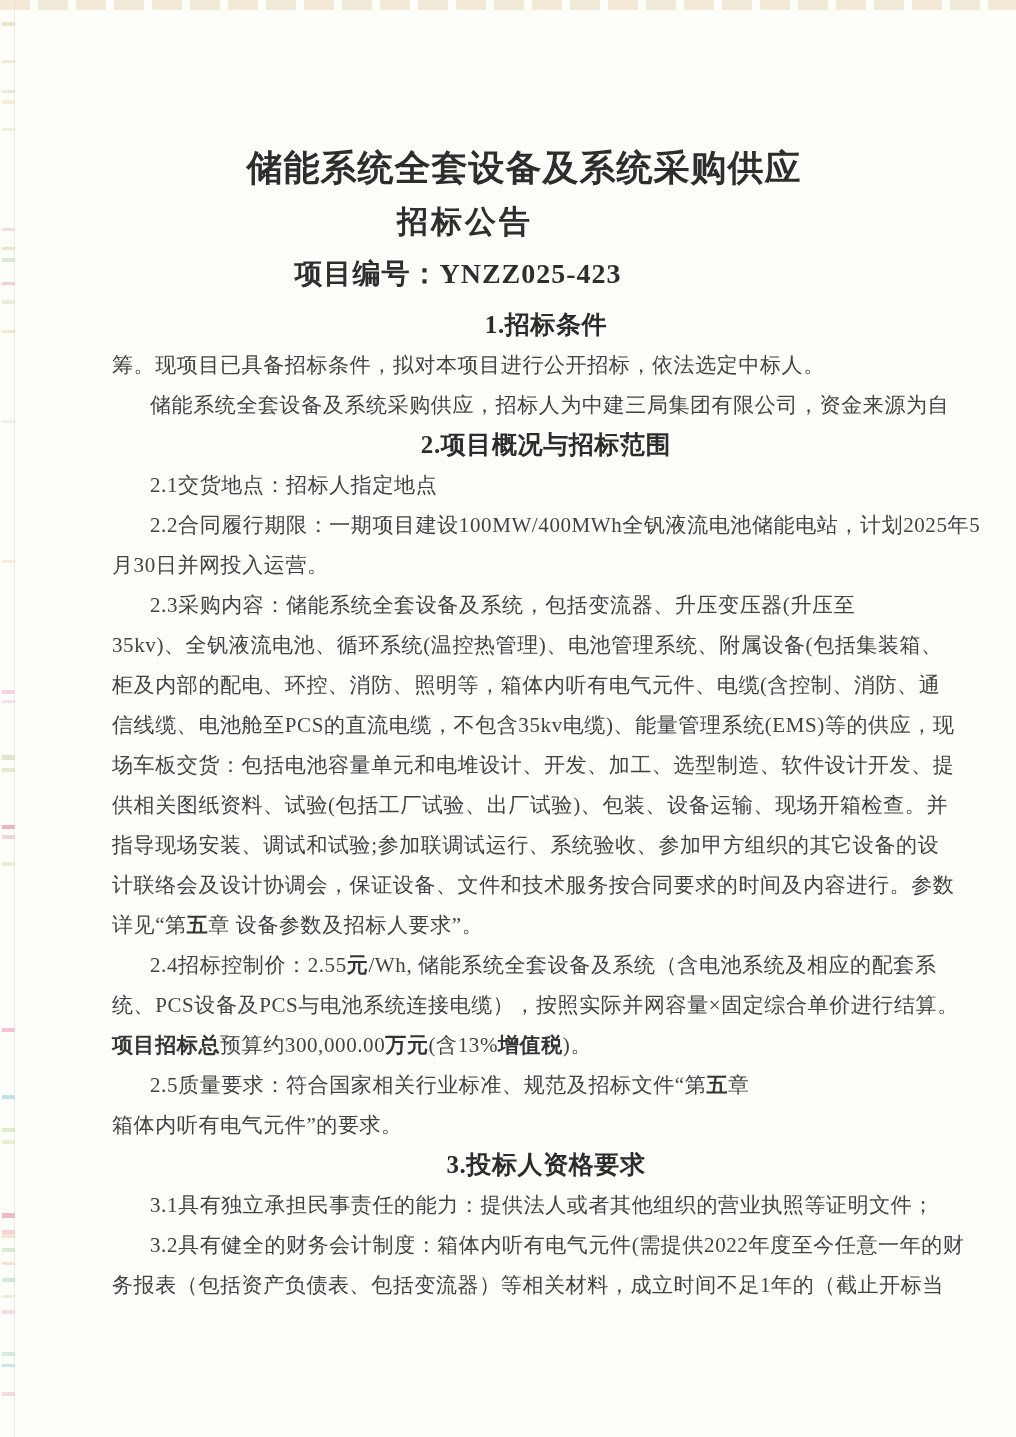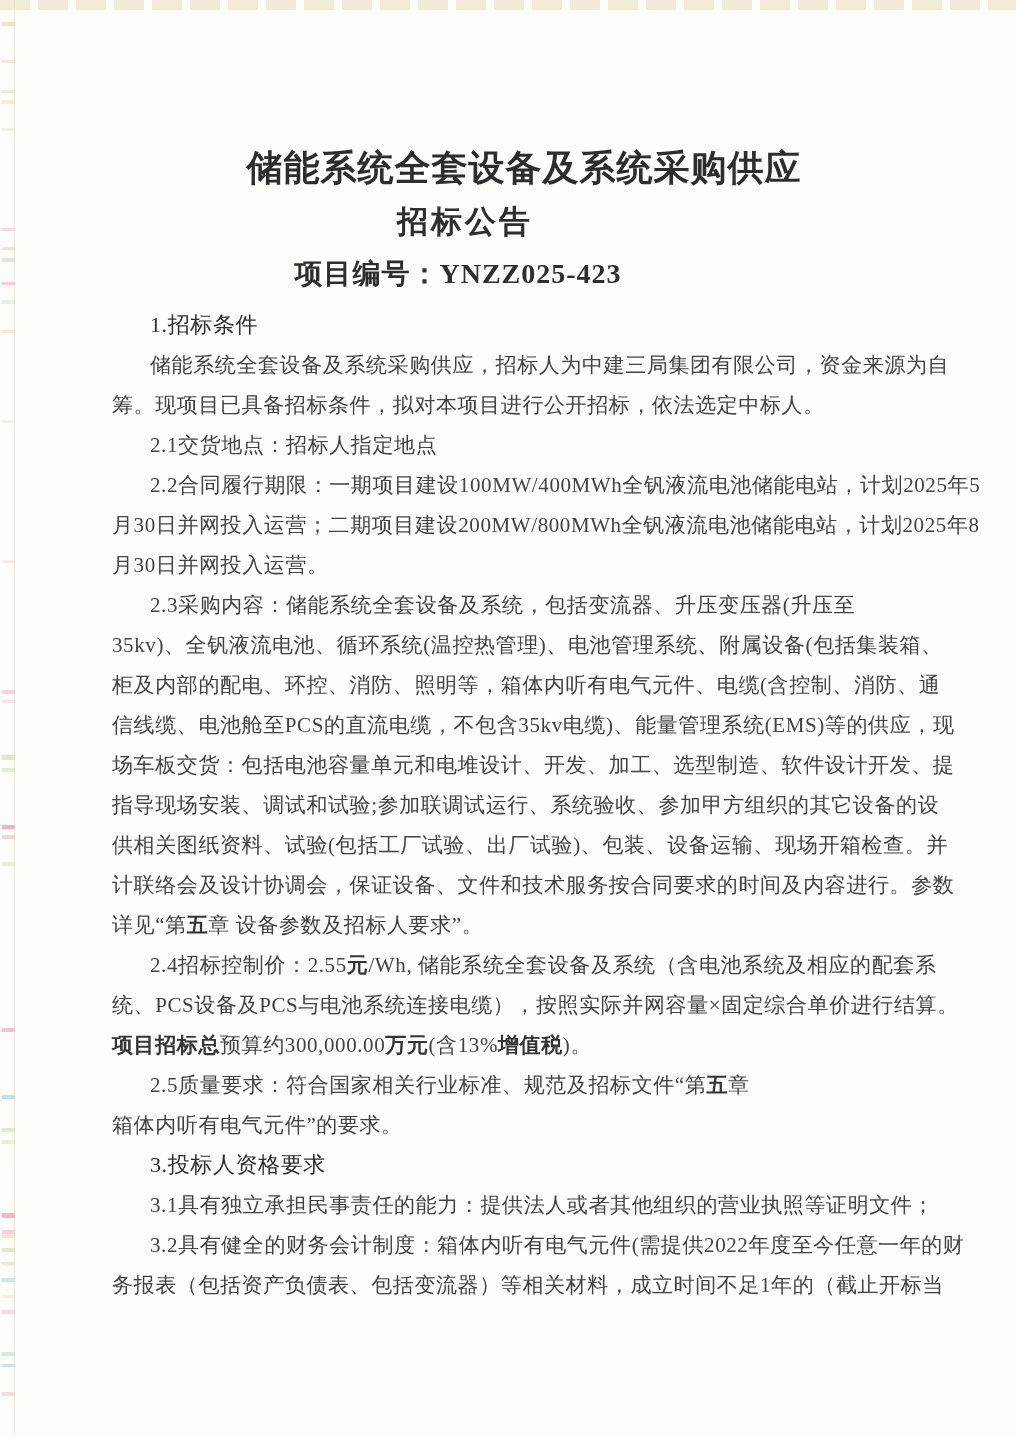--- a/index.html
+++ b/index.html
@@ -75,49 +75,49 @@
     letter-spacing:1px;transform:translateX(-50px);
   }
   .doc-body{
     position:absolute;left:112px;top:305px;width:830px;
   }
   .line{
     height:40px;line-height:40px;font-size:21px;letter-spacing:.6px;
     white-space:nowrap;color:#424242;
   }
   .line.indent{padding-left:38px;}
-  .line.heading{font-weight:normal;color:#2c2c2c;font-size:22px;}
+  .line.heading{font-weight:bold;color:#2c2c2c;font-size:25px;text-align:center;}
   .b{font-weight:bold;color:#343434;}
 </style>
 </head>
 <body>
 
 <div class="page">
   <div class="edge-top"></div>
   <div class="noise-left"></div>
 
   <h1 class="title">储能系统全套设备及系统采购供应</h1>
   <h2 class="subtitle">招标公告</h2>
   <div class="projno">项目编号：YNZZ025-423</div>
 
   <div id="doc-body" class="doc-body">
       <div class="line indent heading">1.招标条件</div>
+      <div class="line">筹。现项目已具备招标条件，拟对本项目进行公开招标，依法选定中标人。</div>
       <div class="line indent">储能系统全套设备及系统采购供应，招标人为中建三局集团有限公司，资金来源为自</div>
-      <div class="line">筹。现项目已具备招标条件，拟对本项目进行公开招标，依法选定中标人。</div>
+      <div class="line indent heading">2.项目概况与招标范围</div>
       <div class="line indent">2.1交货地点：招标人指定地点</div>
       <div class="line indent">2.2合同履行期限：一期项目建设100MW/400MWh全钒液流电池储能电站，计划2025年5</div>
-      <div class="line">月30日并网投入运营；二期项目建设200MW/800MWh全钒液流电池储能电站，计划2025年8</div>
       <div class="line">月30日并网投入运营。</div>
       <div class="line indent">2.3采购内容：储能系统全套设备及系统，包括变流器、升压变压器(升压至</div>
       <div class="line">35kv)、全钒液流电池、循环系统(温控热管理)、电池管理系统、附属设备(包括集装箱、</div>
       <div class="line">柜及内部的配电、环控、消防、照明等，箱体内听有电气元件、电缆(含控制、消防、通</div>
       <div class="line">信线缆、电池舱至PCS的直流电缆，不包含35kv电缆)、能量管理系统(EMS)等的供应，现</div>
       <div class="line">场车板交货：包括电池容量单元和电堆设计、开发、加工、选型制造、软件设计开发、提</div>
+      <div class="line">供相关图纸资料、试验(包括工厂试验、出厂试验)、包装、设备运输、现场开箱检查。并</div>
       <div class="line">指导现场安装、调试和试验;参加联调试运行、系统验收、参加甲方组织的其它设备的设</div>
-      <div class="line">供相关图纸资料、试验(包括工厂试验、出厂试验)、包装、设备运输、现场开箱检查。并</div>
       <div class="line">计联络会及设计协调会，保证设备、文件和技术服务按合同要求的时间及内容进行。参数</div>
       <div class="line"><span>详见“第</span><span class="b">五</span><span>章 设备参数及招标人要求”。</span></div>
       <div class="line indent"><span>2.4招标控制价：2.55</span><span class="b">元</span><span>/Wh, 储能系统全套设备及系统（含电池系统及相应的配套系</span></div>
       <div class="line">统、PCS设备及PCS与电池系统连接电缆），按照实际并网容量×固定综合单价进行结算。</div>
       <div class="line"><span class="b">项目招标总</span><span>预算约300,000.00</span><span class="b">万元</span><span>(含13%</span><span class="b">增值税</span><span>)。</span></div>
       <div class="line indent"><span>2.5质量要求：符合国家相关行业标准、规范及招标文件“第</span><span class="b">五</span><span>章</span></div>
       <div class="line">箱体内听有电气元件”的要求。</div>
       <div class="line indent heading">3.投标人资格要求</div>
       <div class="line indent">3.1具有独立承担民事责任的能力：提供法人或者其他组织的营业执照等证明文件；</div>
       <div class="line indent">3.2具有健全的财务会计制度：箱体内听有电气元件(需提供2022年度至今任意一年的财</div>

